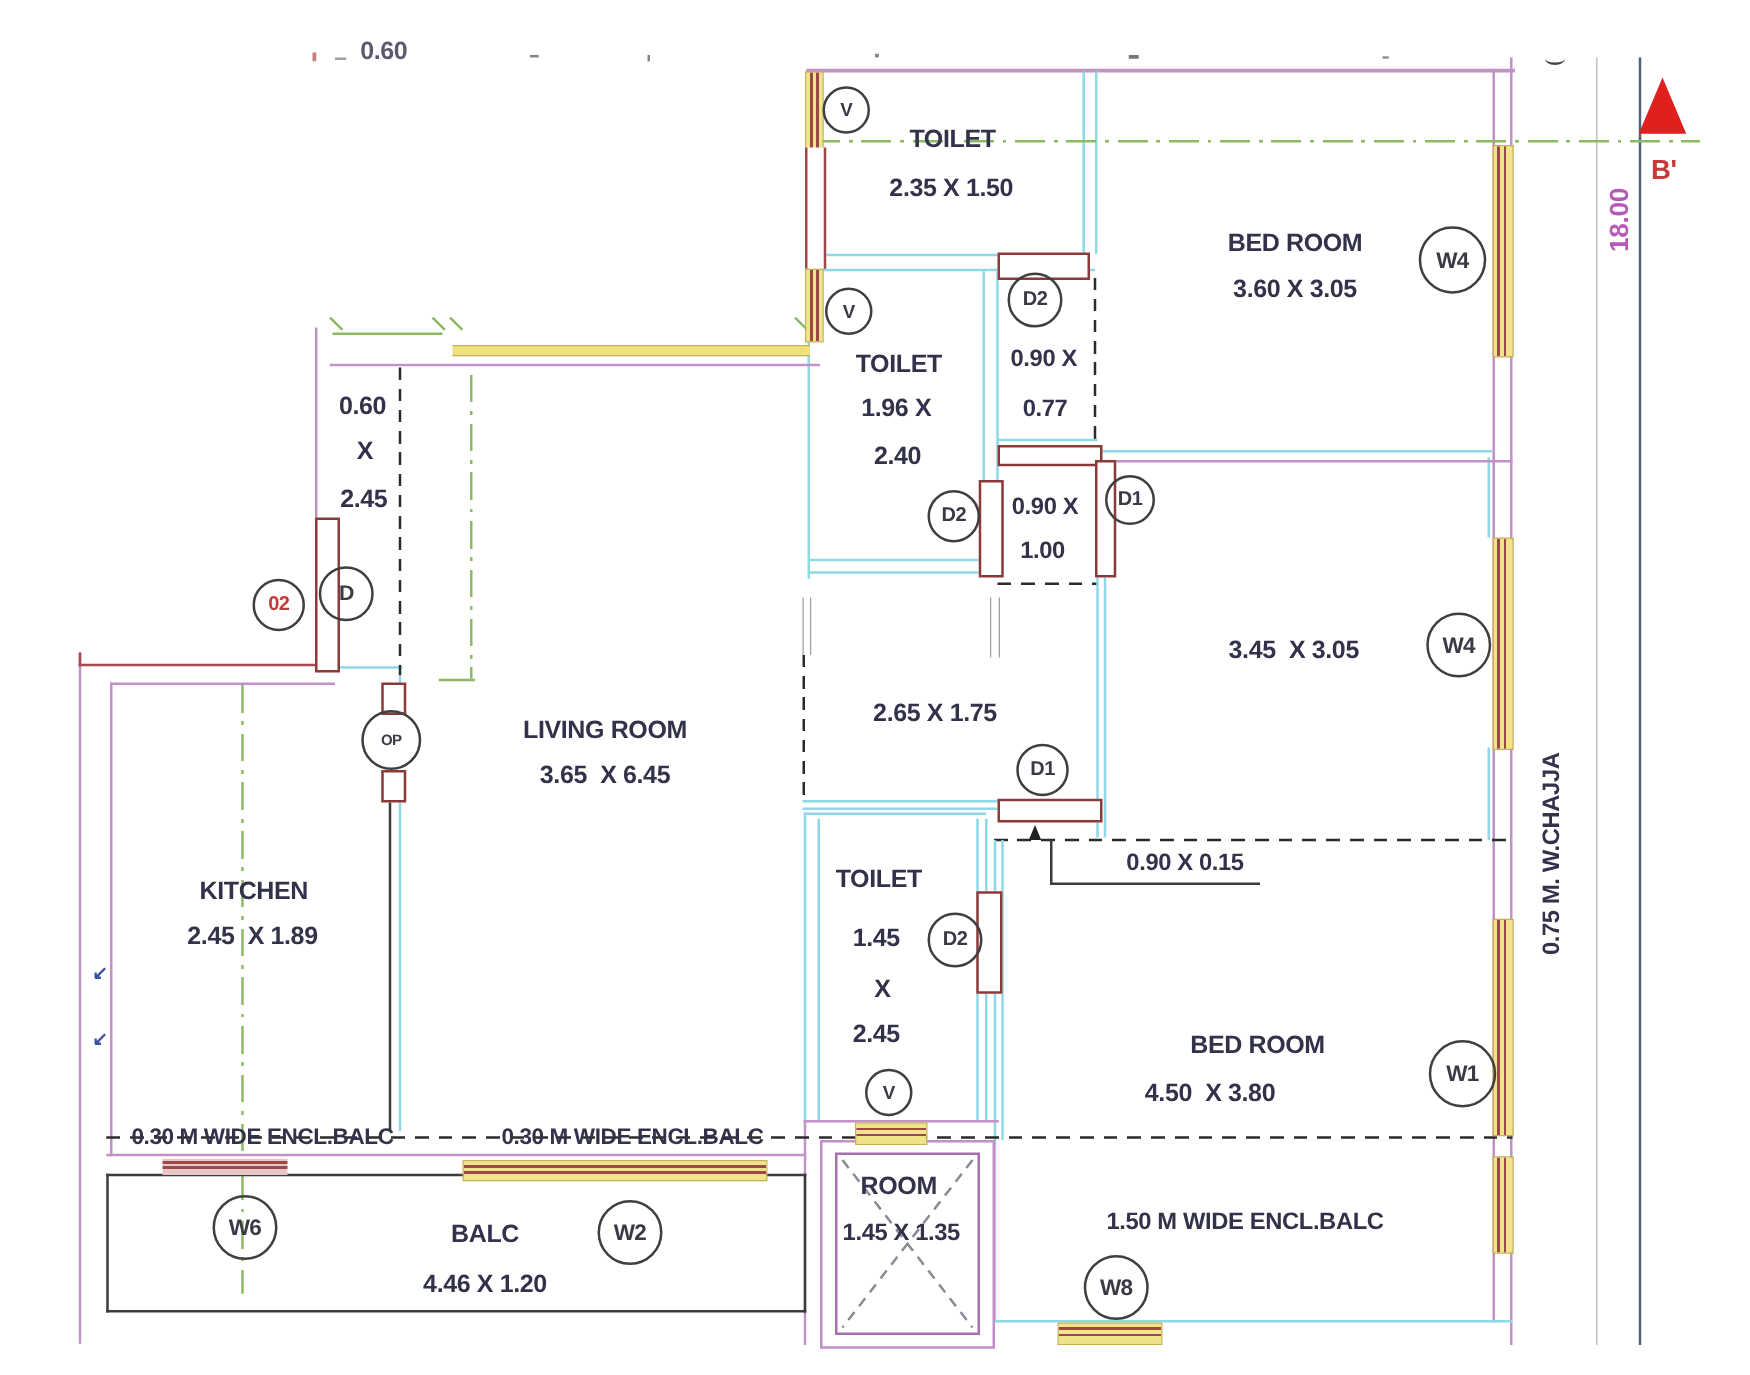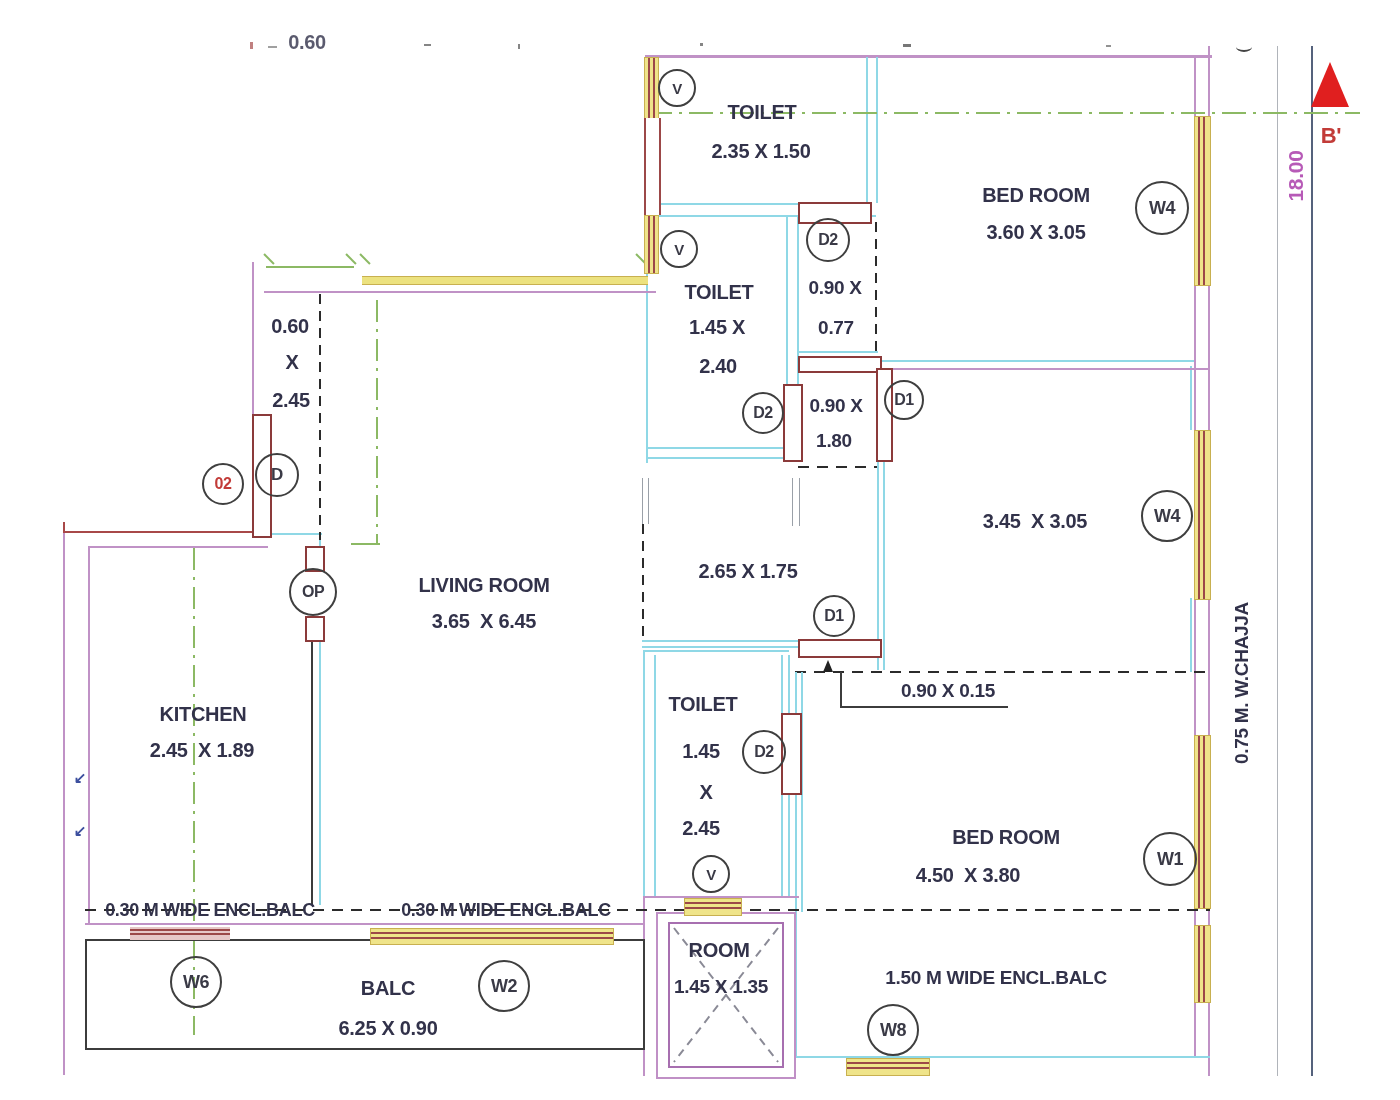--- a/index.html
+++ b/index.html
@@ -103,29 +103,29 @@
   <div class="a wc" style="left:797px;top:217px;width:2px;height:168px;"></div>
   <div class="door" style="left:783px;top:384px;width:16px;height:74px;"></div>
   <div class="a wc" style="left:648px;top:447px;width:140px;height:2px;"></div>
   <div class="a wc" style="left:648px;top:457px;width:151px;height:2px;"></div>
   <div class="a wc" style="left:798px;top:351px;width:80px;height:2px;"></div>
   <div class="door" style="left:798px;top:356px;width:80px;height:13px;"></div>
   <div class="door" style="left:876px;top:368px;width:13px;height:90px;"></div>
   <div class="a dash-h" style="left:798px;top:466px;width:80px;height:2px;"></div>
 
   <div class="t t20" style="left:719px;top:292px;">TOILET</div>
-  <div class="t t20" style="left:717px;top:327px;">1.45 X</div>
+  <div class="t t20" style="left:717px;top:327px;">1.96 X</div>
   <div class="t t20" style="left:718px;top:366px;">2.40</div>
   <div class="c" style="left:679px;top:249px;width:34px;height:34px;font-size:15px;">V</div>
   <div class="c" style="left:828px;top:240px;width:40px;height:40px;font-size:16px;">D2</div>
   <div class="t t19" style="left:835px;top:288px;">0.90 X</div>
   <div class="t t19" style="left:836px;top:328px;">0.77</div>
   <div class="c" style="left:763px;top:413px;width:38px;height:38px;font-size:16px;">D2</div>
   <div class="t t19" style="left:836px;top:406px;">0.90 X</div>
-  <div class="t t19" style="left:834px;top:441px;">1.80</div>
+  <div class="t t19" style="left:834px;top:441px;">1.00</div>
   <div class="c" style="left:904px;top:400px;width:36px;height:36px;font-size:16px;">D1</div>
 
   <div class="a wc" style="left:877px;top:360px;width:317px;height:2px;"></div>
   <div class="a wp" style="left:877px;top:368px;width:333px;height:2px;"></div>
   <div class="a wc" style="left:877px;top:458px;width:2px;height:212px;"></div>
   <div class="a wc" style="left:883px;top:458px;width:2px;height:212px;"></div>
 
   <div class="t t20" style="left:1035px;top:521px;">3.45  X 3.05</div>
   <div class="c" style="left:1167px;top:516px;width:48px;height:48px;font-size:18px;">W4</div>
 
@@ -215,34 +215,34 @@
   <div class="t t20" style="left:292px;top:362px;">X</div>
   <div class="t t20" style="left:291px;top:400px;">2.45</div>
   <div class="c" style="left:223px;top:484px;width:38px;height:38px;font-size:16px;color:#c23b38;">02</div>
   <div class="c" style="left:277px;top:475px;width:40px;height:40px;font-size:17px;">D</div>
 
   <div class="a wc" style="left:319px;top:540px;width:2px;height:365px;"></div>
   <div class="a" style="left:305px;top:568px;width:18px;height:48px;background:#fff;z-index:2;"></div>
   <div class="a wk" style="left:311px;top:638px;width:2px;height:267px;"></div>
   <div class="door" style="left:305px;top:546px;width:16px;height:22px;"></div>
   <div class="door" style="left:305px;top:616px;width:16px;height:22px;"></div>
-  <div class="c" style="left:313px;top:592px;width:44px;height:44px;font-size:16px;">OP</div>
+  <div class="c" style="left:313px;top:592px;width:44px;height:44px;font-size:12px;">OP</div>
 
   <div class="t t20" style="left:484px;top:585px;">LIVING ROOM</div>
   <div class="t t20" style="left:484px;top:621px;">3.65  X 6.45</div>
 
   <div class="a dash-h" style="left:85px;top:909px;width:1125px;height:2px;"></div>
   <div class="a wp" style="left:85px;top:923px;width:560px;height:2px;"></div>
   <div class="a winp" style="left:130px;top:927px;width:100px;height:13px;z-index:2;"></div>
   <div class="a wk" style="left:85px;top:939px;width:560px;height:2px;"></div>
   <div class="a winh" style="left:370px;top:928px;width:242px;height:15px;z-index:2;"></div>
   <div class="a wk" style="left:85px;top:939px;width:2px;height:111px;"></div>
   <div class="a wk" style="left:85px;top:1048px;width:560px;height:2px;"></div>
   <div class="a wk" style="left:643px;top:939px;width:2px;height:111px;"></div>
 
   <div class="t t18" style="left:194px;top:910px;">0.30 M WIDE ENCL.BALC</div>
   <div class="t t18" style="left:490px;top:910px;">0.30 M WIDE ENCL.BALC</div>
   <div class="c" style="left:196px;top:982px;width:48px;height:48px;font-size:18px;">W6</div>
   <div class="c" style="left:504px;top:986px;width:48px;height:48px;font-size:18px;">W2</div>
   <div class="t t20" style="left:388px;top:988px;">BALC</div>
-  <div class="t t20" style="left:388px;top:1028px;">6.25 X 0.90</div>
+  <div class="t t20" style="left:388px;top:1028px;">4.46 X 1.20</div>
 
 </div>
 
 </body></html>

